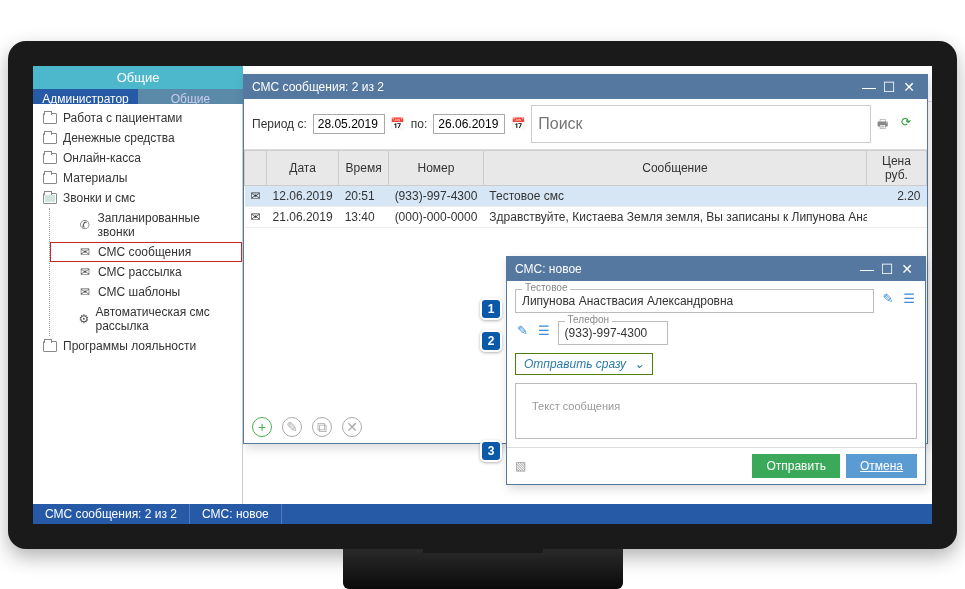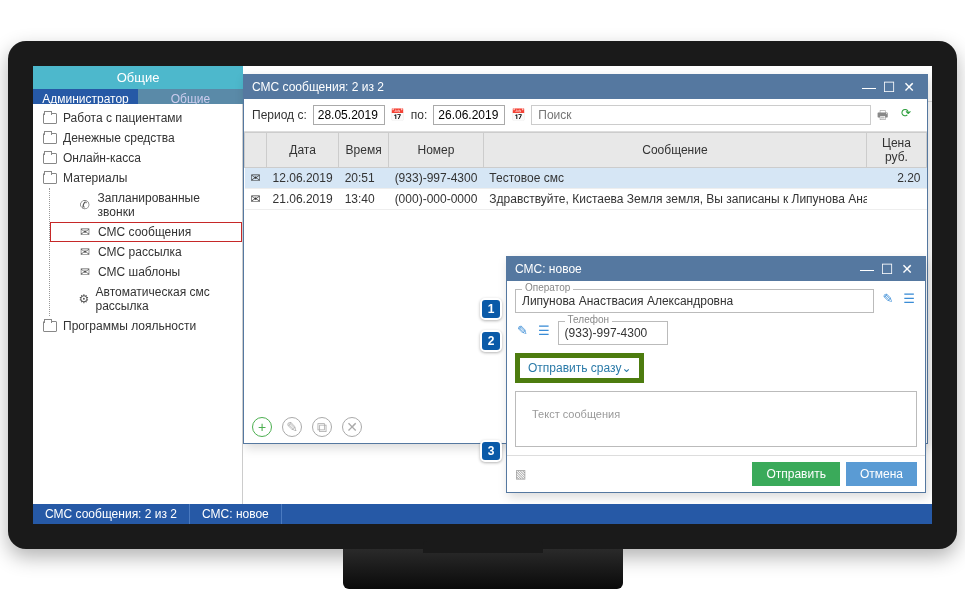--- a/index.html
+++ b/index.html
@@ -34,21 +34,21 @@
 
 .window { position: absolute; border: 1px solid #5578a0; background: #fff; box-shadow: 2px 4px 10px rgba(0,0,0,0.15); }
 .win-title { background: #5578a0; color: #fff; padding: 4px 8px; font-size: 12px; display: flex; align-items: center; }
 .win-title .spacer { flex: 1; }
 .win-ctrl { width: 20px; text-align: center; cursor: pointer; font-size: 14px; }
 
 .win-sms { top: 8px; left: 0; right: 4px; height: 370px; }
 .filter-row { display: flex; align-items: center; gap: 6px; padding: 6px 8px; border-bottom: 1px solid #ddd; font-size: 12px; color: #333; }
 .date-in { border: 1px solid #aaa; padding: 2px 4px; width: 72px; font-size: 12px; }
 .cal-ic { width: 14px; height: 14px; color: #3a8cd6; }
-.search-in { flex: 1; border: 1px solid #ccc; padding: 2px 6px; color: #999; font-size: 12px; }
+.search-in { flex: 1; border: 1px solid #ccc; padding: 9px 6px; color: #999; font-size: 16px; }
 .print-ic, .refresh-ic { width: 18px; height: 18px; color: #888; }
 .refresh-ic { color: #2a9d3a; }
 
 .grid { width: 100%; border-collapse: collapse; font-size: 12px; }
 .grid th { background: #e8e8e8; border: 1px solid #ccc; padding: 3px 6px; font-weight: normal; color: #333; }
 .grid td { border-bottom: 1px solid #eee; padding: 3px 6px; color: #333; white-space: nowrap; overflow: hidden; }
 .grid tr.sel td { background: #d6e6f5; }
 .env-cell { width: 20px; text-align: center; }
 .env-red { color: #c62828; }
 .env-blue { color: #3a8cd6; }
@@ -58,27 +58,27 @@
 .act-btn.gray { border-color: #aaa; color: #aaa; }
 
 .win-new { top: 190px; right: 6px; width: 420px; }
 .form { padding: 8px; display: flex; flex-direction: column; gap: 8px; }
 .fieldset { border: 1px solid #bbb; position: relative; padding: 4px 6px; }
 .fieldset .legend { position: absolute; top: -8px; left: 6px; background: #fff; padding: 0 3px; font-size: 10px; color: #888; }
 .fieldset .val { font-size: 12px; color: #333; }
 .row-flex { display: flex; gap: 6px; align-items: stretch; }
 .row-flex .fieldset { flex: 1; }
 .mini-ic { color: #3a8cd6; font-size: 13px; padding: 2px; cursor: pointer; }
-.select-like { border: 5px solid #4d7c0f; padding: 3px 8px; font-size: 12px; color: #2a7aa8; display: inline-flex; align-items: center; gap: 0; cursor: pointer; }
+.select-like { border: 1px solid #4d7c0f; padding: 3px 8px; font-size: 12px; color: #2a7aa8; display: inline-flex; align-items: center; gap: 8px; cursor: pointer; font-style: italic; }
 .textarea { border: 1px solid #bbb; height: 56px; padding: 16px; font-size: 11px; color: #999; }
 .form-footer { display: flex; align-items: center; padding: 6px 8px; border-top: 1px solid #ddd; gap: 6px; }
 .form-footer .spacer { flex: 1; }
 .btn { padding: 5px 14px; color: #fff; font-size: 12px; border: none; cursor: pointer; }
 .btn.send { background: #3aaa5a; }
-.btn.cancel { background: #5a9bd4; }
+.btn.cancel { background: #5a9bd4; text-decoration: underline; }
 
 .callout { position: absolute; width: 22px; height: 22px; background: #0a5aa8; color: #fff; border-radius: 5px; display: flex; align-items: center; justify-content: center; font-size: 12px; font-weight: bold; border: 2px solid #fff; box-shadow: 0 1px 3px rgba(0,0,0,0.3); }
 
 .statusbar { position: absolute; bottom: 0; left: 0; right: 0; height: 20px; background: #2659a6; color: #fff; display: flex; align-items: center; font-size: 12px; }
 .status-seg { padding: 0 12px; border-right: 1px solid #4a7ac0; height: 100%; display: flex; align-items: center; }
 </style>
 </head>
 <body>
 
 <div class="monitor">
@@ -164,21 +164,21 @@
         <div class="win-title">
           <span>СМС: новое</span>
           <span class="spacer"></span>
           <span class="win-ctrl">—</span>
           <span class="win-ctrl">☐</span>
           <span class="win-ctrl">✕</span>
         </div>
         <div class="form">
           <div class="row-flex">
             <div class="fieldset">
-              <span class="legend">Оператор</span>
+              <span class="legend">Тестовое</span>
               <span class="val">Липунова Анаствасия Александровна</span>
             </div>
             <span class="mini-ic">✎</span>
             <span class="mini-ic">☰</span>
           </div>
           <div class="row-flex">
             <span class="mini-ic">✎</span>
             <span class="mini-ic">☰</span>
             <div class="fieldset" style="flex:0 0 110px">
               <span class="legend">Телефон</span>
@@ -219,20 +219,24 @@
             <span>Денежные средства</span>
           </div>
         <div class="tree-item">
             <span class="folder-icon"></span>
             <span>Онлайн-касса</span>
           </div>
         <div class="tree-item">
             <span class="folder-icon"></span>
             <span>Материалы</span>
           </div>
+        <div class="tree-item">
+            <span class="folder-icon open"></span>
+            <span>Звонки и смс</span>
+          </div>
         <div class="dotted">
           <div class="tree-item child">
               <span class="phone-icon">✆</span>
               <span>Запланированные звонки</span>
             </div>
           <div class="tree-item child selected">
               <span class="env-icon">✉</span>
               <span>СМС сообщения</span>
             </div>
           <div class="tree-item child">

